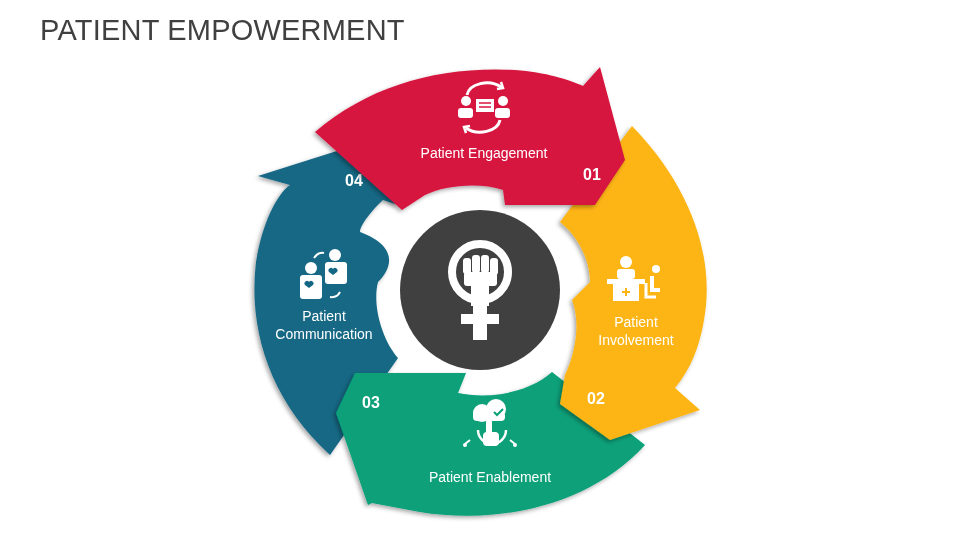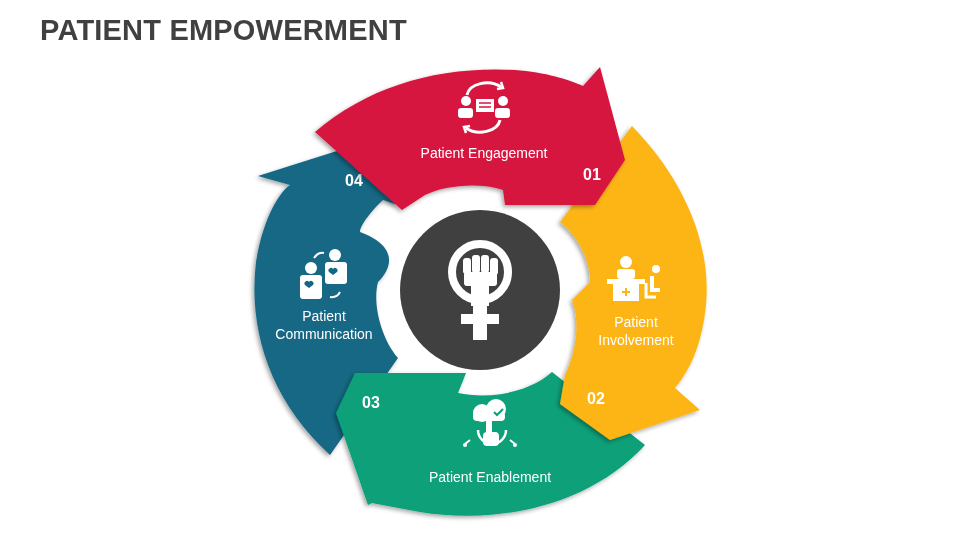--- a/index.html
+++ b/index.html
@@ -1,17 +1,17 @@
 <!DOCTYPE html>
 <html><head>
 <meta charset="utf-8">
 <style>
   html, body { margin:0; padding:0; background:#ffffff; }
   body { width:960px; height:540px; position:relative; overflow:hidden; font-family:"Liberation Sans", "DejaVu Sans", sans-serif; }
-  .title { position:absolute; left:40px; top:14px; font-size:29px; font-weight:bold; color:#404040; letter-spacing:0.2px; margin:0; }
+  .title { position:absolute; left:40px; top:14px; font-size:29px; font-weight:normal; color:#404040; letter-spacing:0.2px; margin:0; }
   svg.diagram { position:absolute; left:0; top:0; }
   .lbl { fill:#ffffff; font-family:"Liberation Sans", "DejaVu Sans", sans-serif; font-size:14px; }
   .num { fill:#ffffff; font-family:"Liberation Sans", "DejaVu Sans", sans-serif; font-size:16px; font-weight:bold; }
 </style>
 </head>
 <body>
 
 <h1 class="title">PATIENT EMPOWERMENT</h1>
 
 <svg class="diagram" width="960" height="540" viewBox="0 0 960 540">

